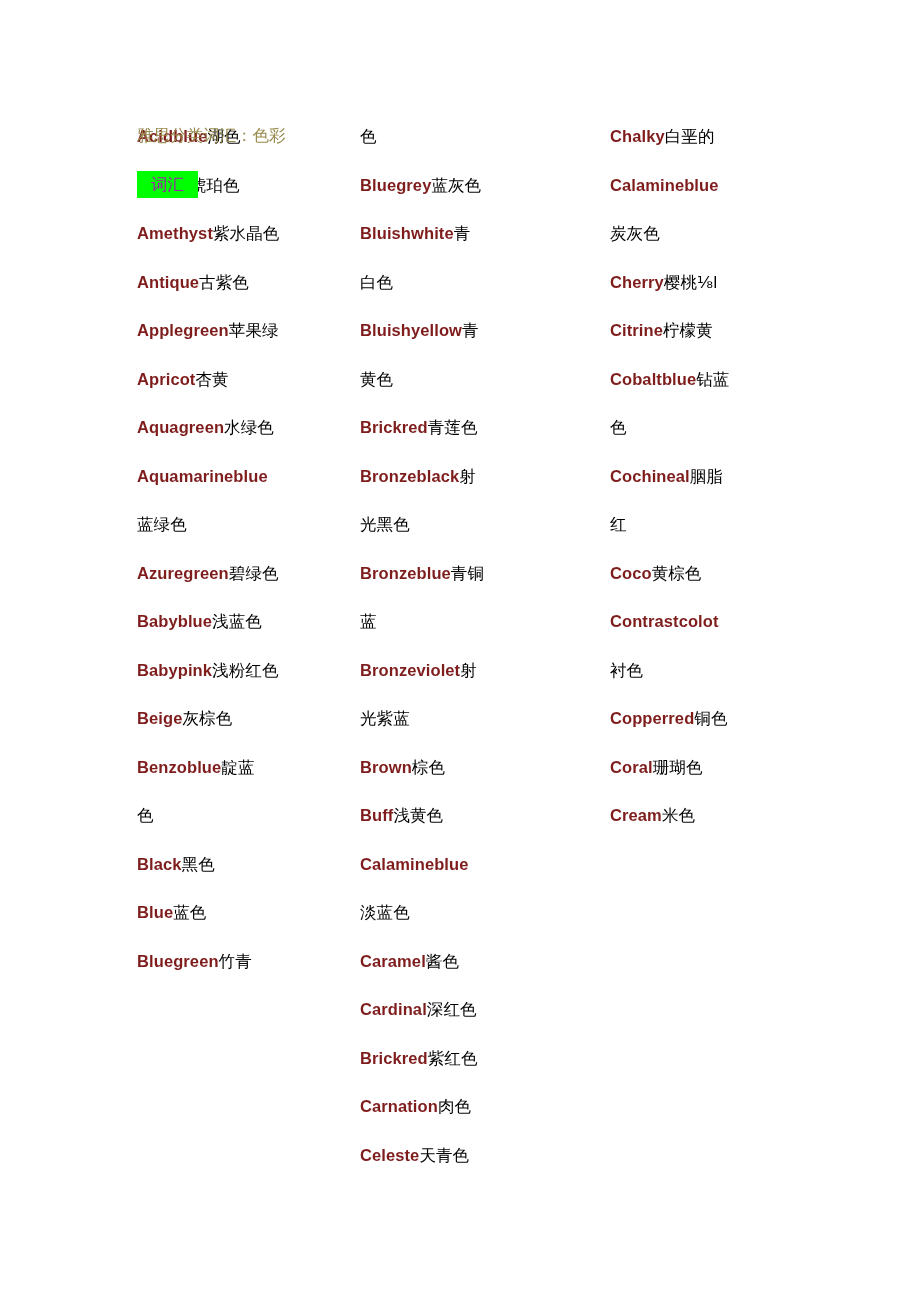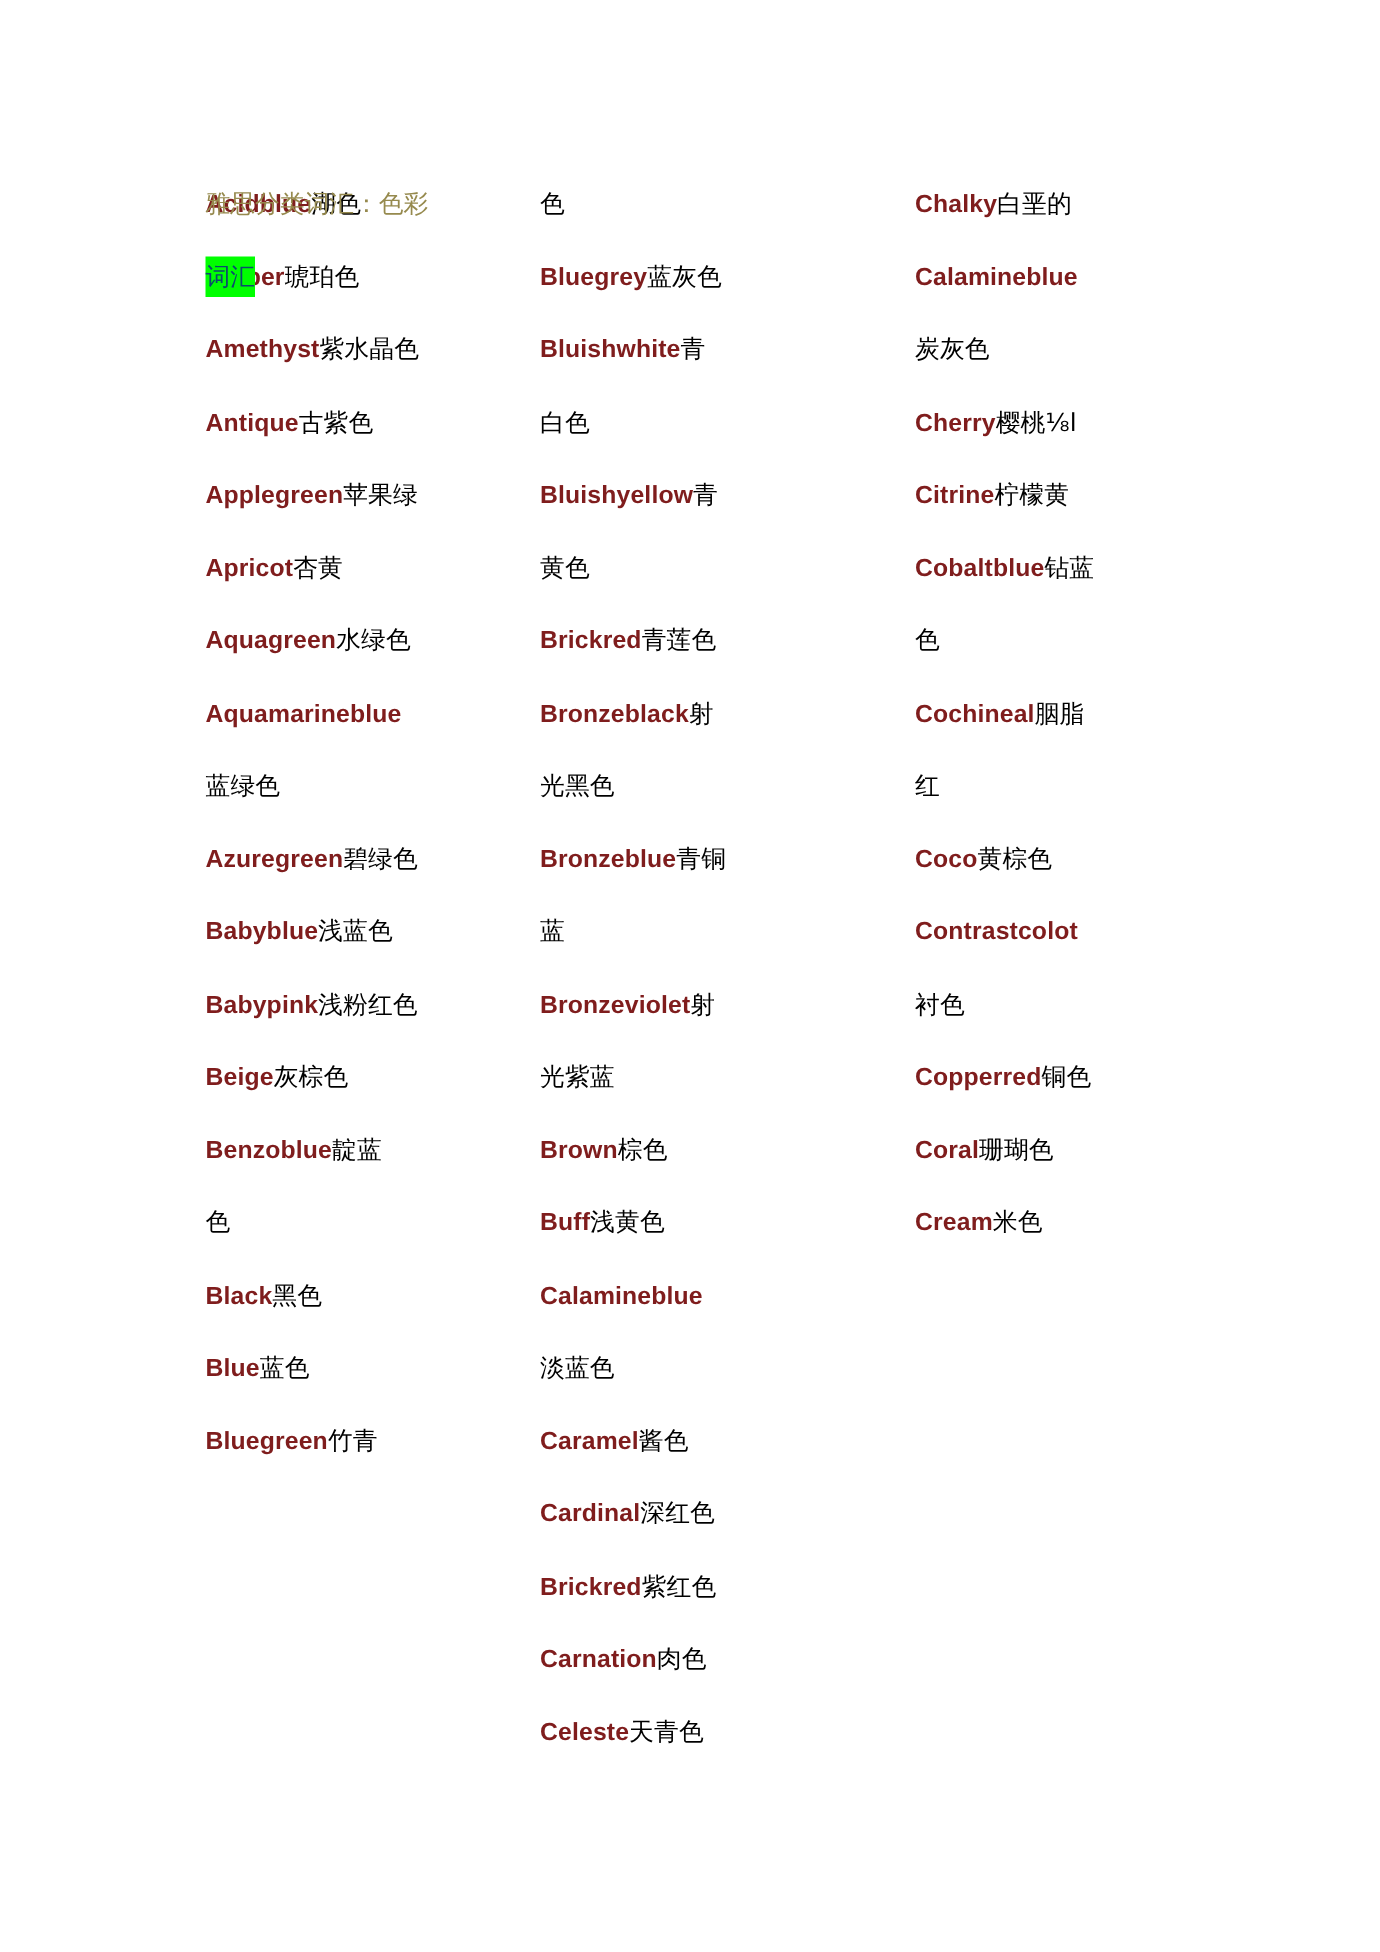--- a/index.html
+++ b/index.html
@@ -81,22 +81,22 @@
   .heading .h-line {
     font-size: 16.5px;
     line-height: 48.5px;
     height: 48.5px;
     color: #968a4e;
     white-space: nowrap;
     font-family: "DejaVu Sans", "Liberation Sans", sans-serif;
   }
   .heading .hl {
     background: #00ff00;
-    color: #0c4a6e;
-    padding: 4px 0;
+    color: #a21caf;
+    padding: 4px 14px;
   }
 </style>
 </head>
 <body>
 
 <div class="page">
 
   <div class="columns">
 
     <div class="col col-1">

